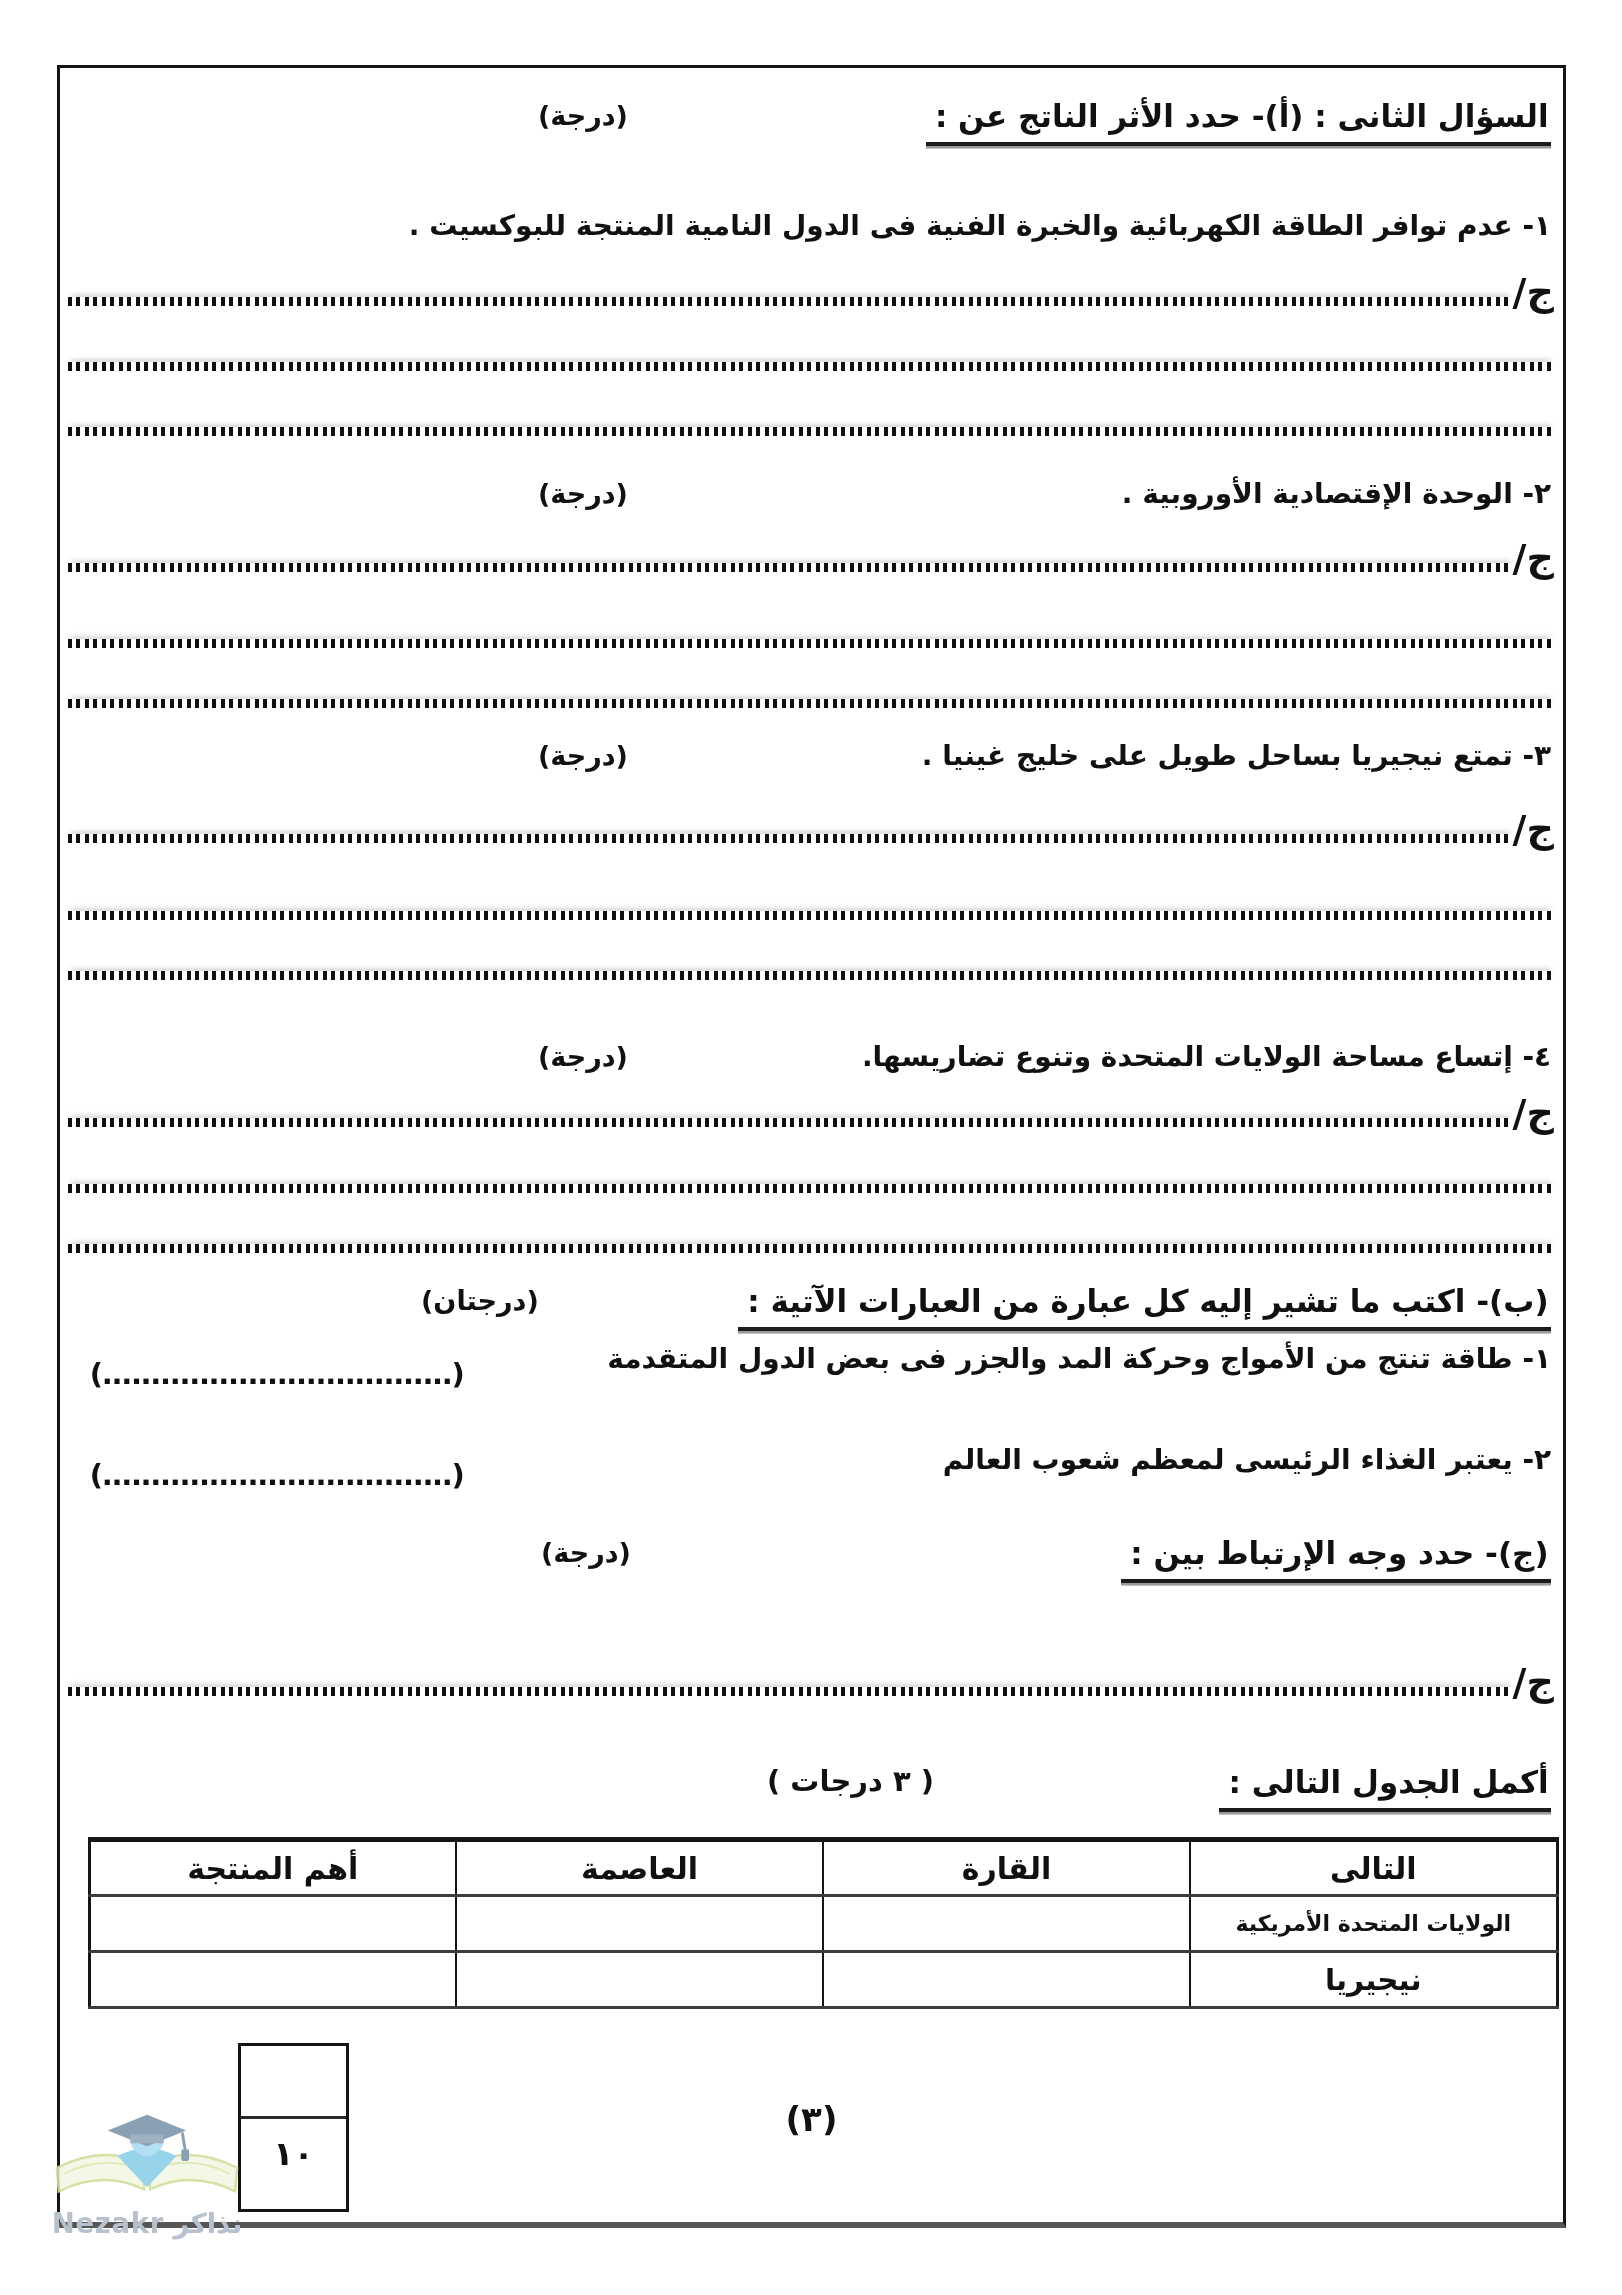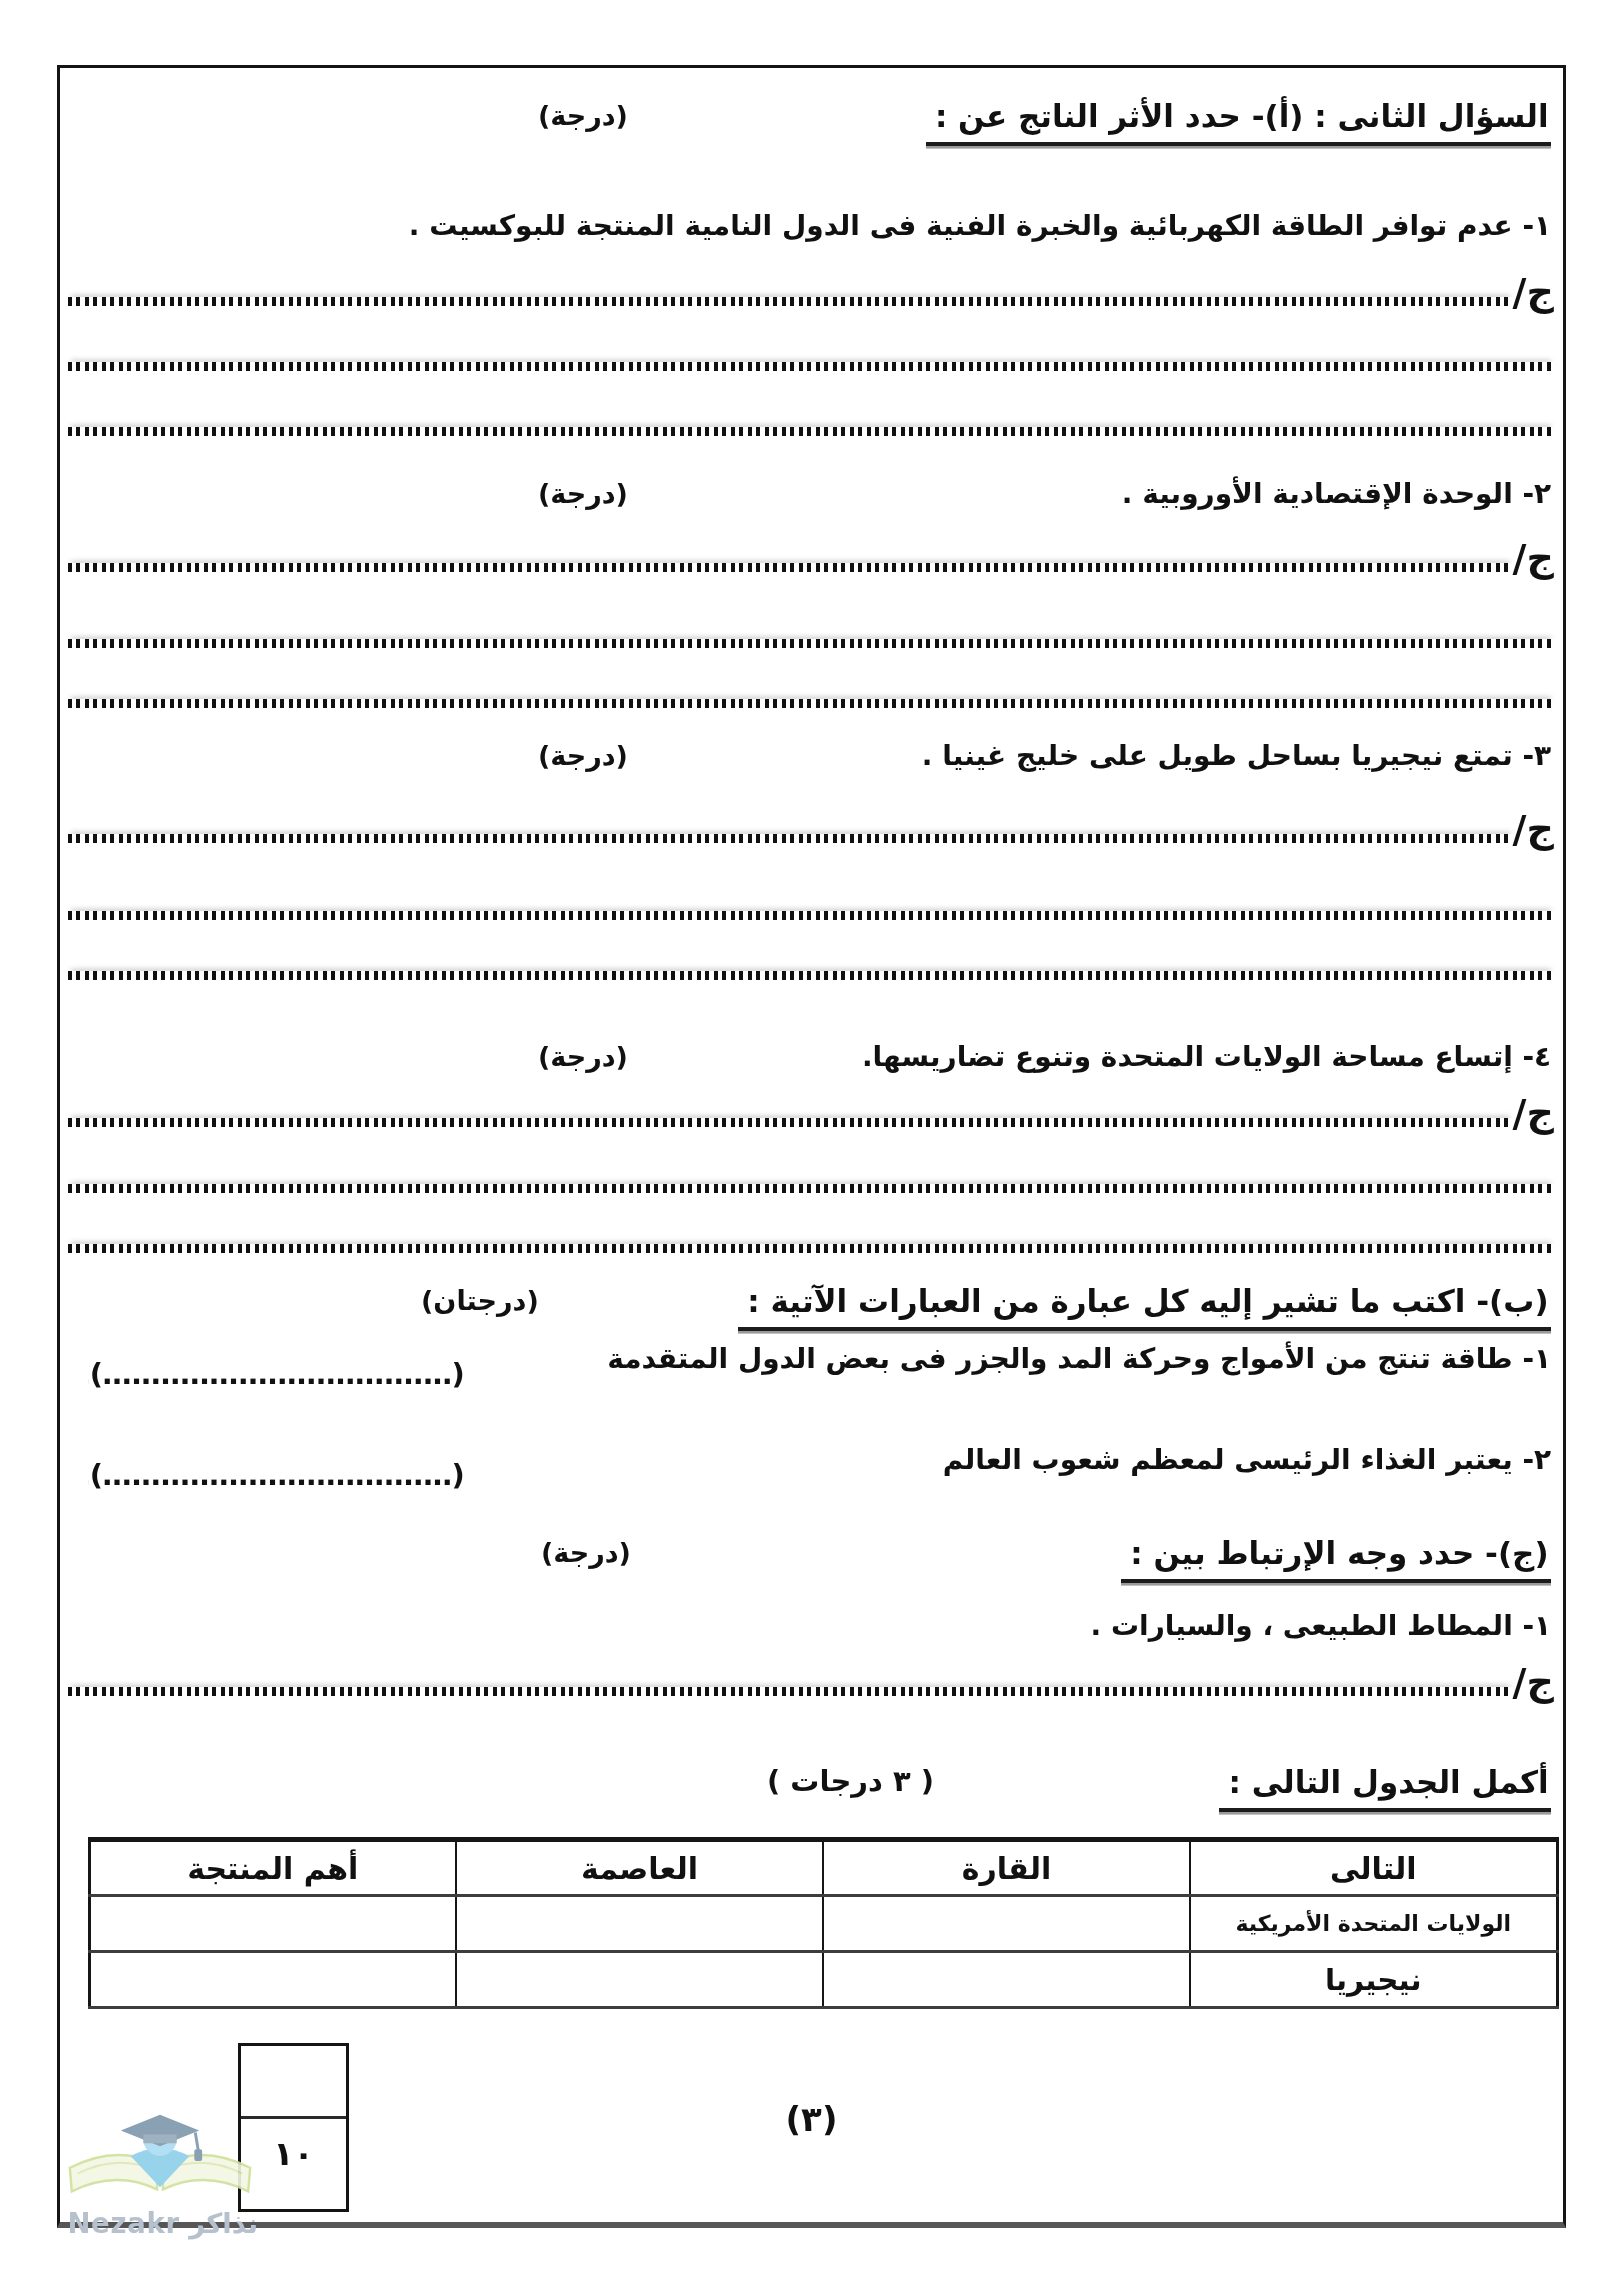--- a/index.html
+++ b/index.html
@@ -116,21 +116,21 @@
   .grade-bottom { height:68px; display:flex; align-items:center; justify-content:center; font-size:33px; }
 
   .page-num {
     position:absolute; top:2031px; left:0; right:0;
     text-align:center; font-size:34px;
   }
 
   
   .watermark {
     position:absolute; left:36px; top:2107px;
-    width:222px; text-align:right; z-index:3;
+    width:222px; text-align:center; z-index:3;
   }
   .wm-logo { width:196px; height:98px; opacity:.9; }
   .wm-text {
     margin-top:0px; font-size:27.5px; letter-spacing:0.7px;
     color:#b6c1cd; direction:rtl; white-space:nowrap;
   }
 </style>
 </head>
 <body>
 
@@ -197,23 +197,20 @@
   <div class="q-row r-b2 b-item">
     <span class="item-text">٢- يعتبر الغذاء الرئيسى لمعظم شعوب العالم</span>
     <span class="blank">(....................................).</span>
   </div>
 
   <div class="q-row r-ch">
     <span class="sec-title">(ج)- حدد وجه الإرتباط بين :</span>
     <span class="mark mark-c">(درجة)</span>
   </div>
 
-  <div class="q-row r-c1">
-    <span class="item-text">١- المطاط الطبيعى ، والسيارات .</span>
-  </div>
   <div class="q-row r-ca ans-row">
     <span class="ans-prefix">ج/</span>
     <div class="dotline"></div>
   </div>
 
   <div class="q-row r-th">
     <span class="sec-title">أكمل الجدول التالى :</span>
     <span class="mark mark-table">( ٣ درجات )</span>
   </div>
 

